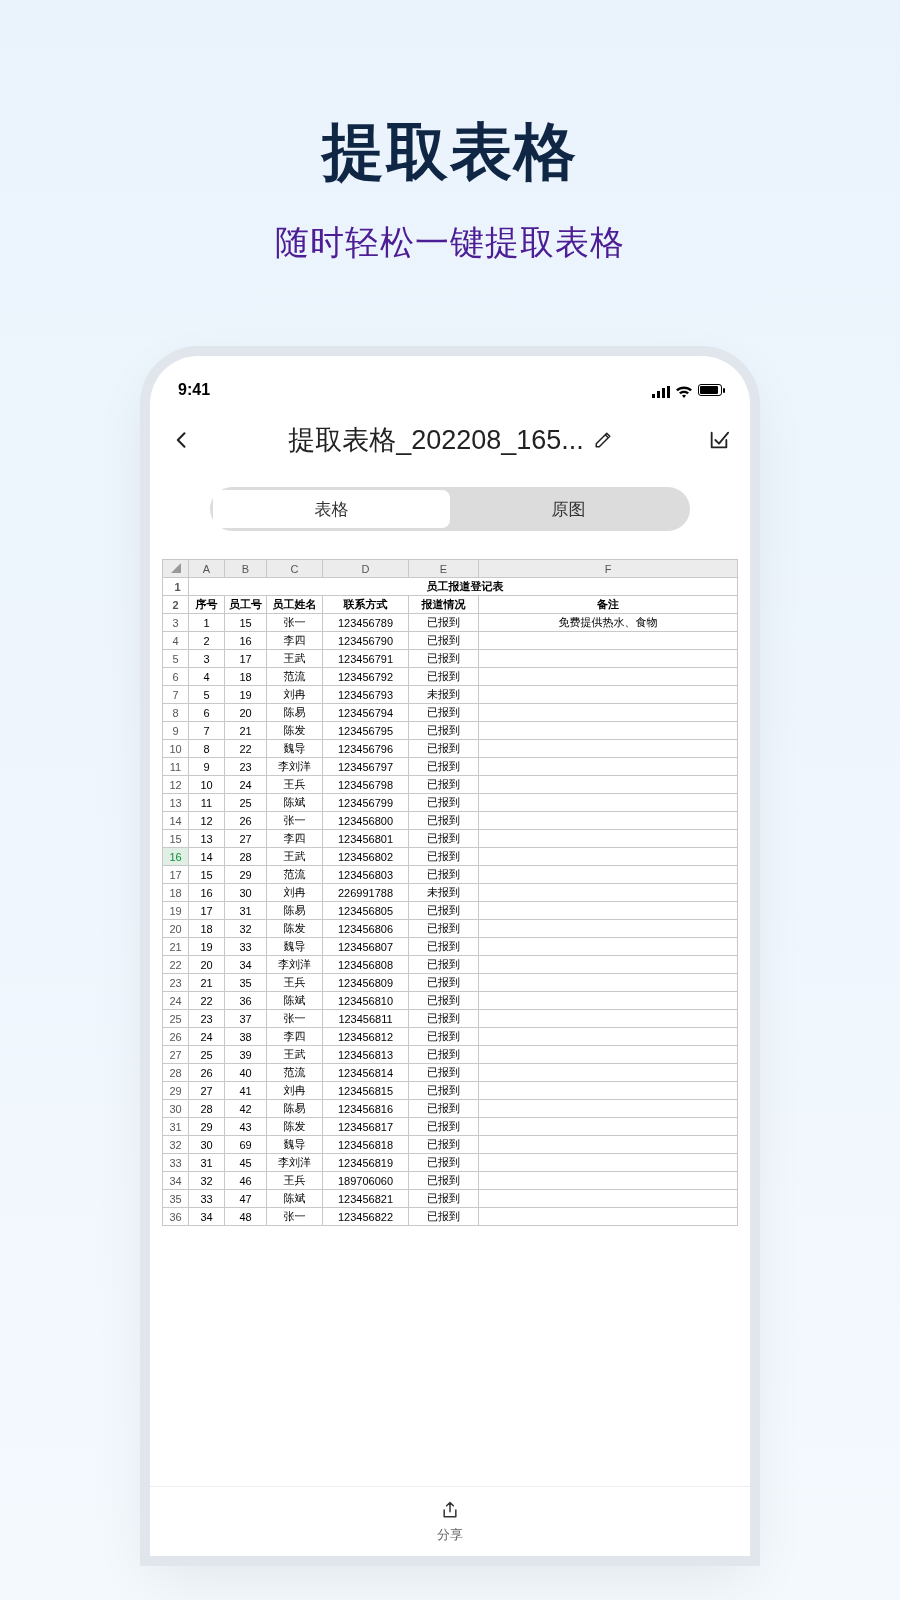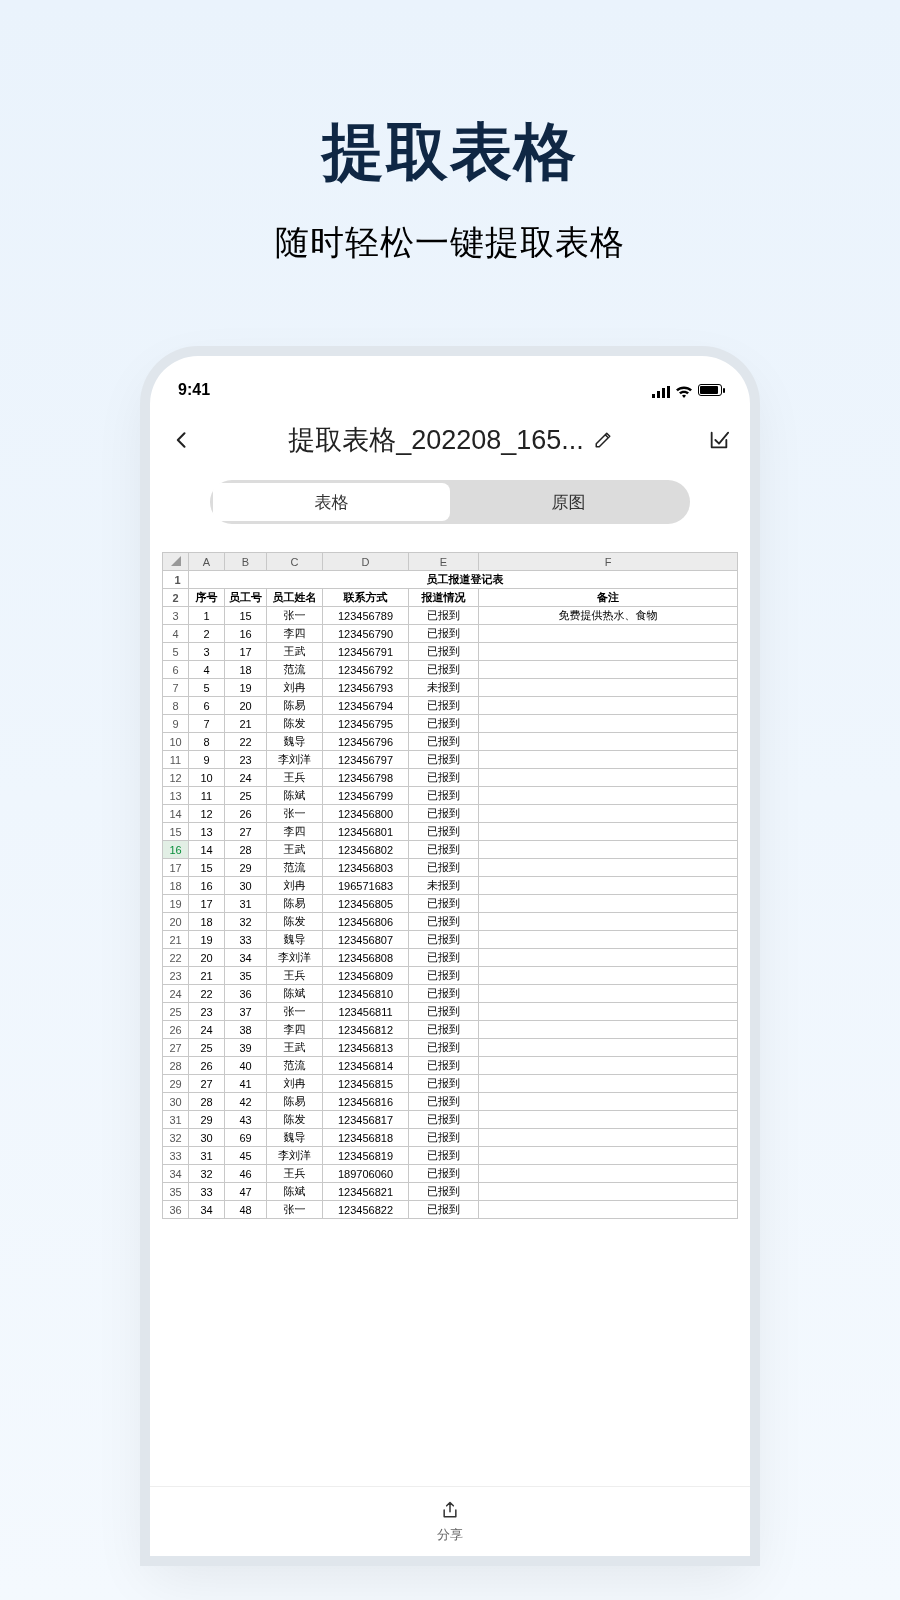--- a/index.html
+++ b/index.html
@@ -16,21 +16,21 @@
     .promo-title {
       margin-top: 110px;
       font-size: 62px;
       font-weight: 800;
       color: #0f2744;
       letter-spacing: 2px;
     }
     .promo-subtitle {
       margin-top: 26px;
       font-size: 34px;
-      color: #000000;
+      color: #4c1d95;
       letter-spacing: 1px;
     }
     .phone-frame {
       margin-top: 90px;
       width: 600px;
       height: 1200px;
       background: #fff;
       border-radius: 48px 48px 0 0;
       box-shadow: 0 0 0 10px #e0e6ec, 0 20px 60px rgba(0,0,0,0.08);
       overflow: hidden;
@@ -58,21 +58,21 @@
       display: flex;
       align-items: center;
       padding: 0 20px;
       gap: 12px;
     }
     .back-btn { width: 24px; height: 24px; display:flex; align-items:center; justify-content:center; }
     .page-title-wrap { flex:1; display:flex; align-items:center; justify-content:center; gap:8px; }
     .page-title { font-size: 27px; font-weight: 500; color:#222; }
     .edit-icon, .check-icon { width:22px; height:22px; display:flex; align-items:center; justify-content:center; }
     .segmented {
-      margin: 12px 60px 0;
+      margin: 19px 60px 0;
       height: 44px;
       background: #dcdcdc;
       border-radius: 22px;
       display: flex;
       padding: 3px;
     }
     .seg-item {
       flex:1;
       display:flex;
       align-items:center;
@@ -355,21 +355,21 @@
             <td>范流</td>
             <td>123456803</td>
             <td>已报到</td>
             <td></td>
           </tr>
           <tr>
             <td class="rownum">18</td>
             <td>16</td>
             <td>30</td>
             <td>刘冉</td>
-            <td>196571683</td>
+            <td>226991788</td>
             <td>未报到</td>
             <td></td>
           </tr>
           <tr>
             <td class="rownum">19</td>
             <td>17</td>
             <td>31</td>
             <td>陈易</td>
             <td>123456805</td>
             <td>已报到</td>

